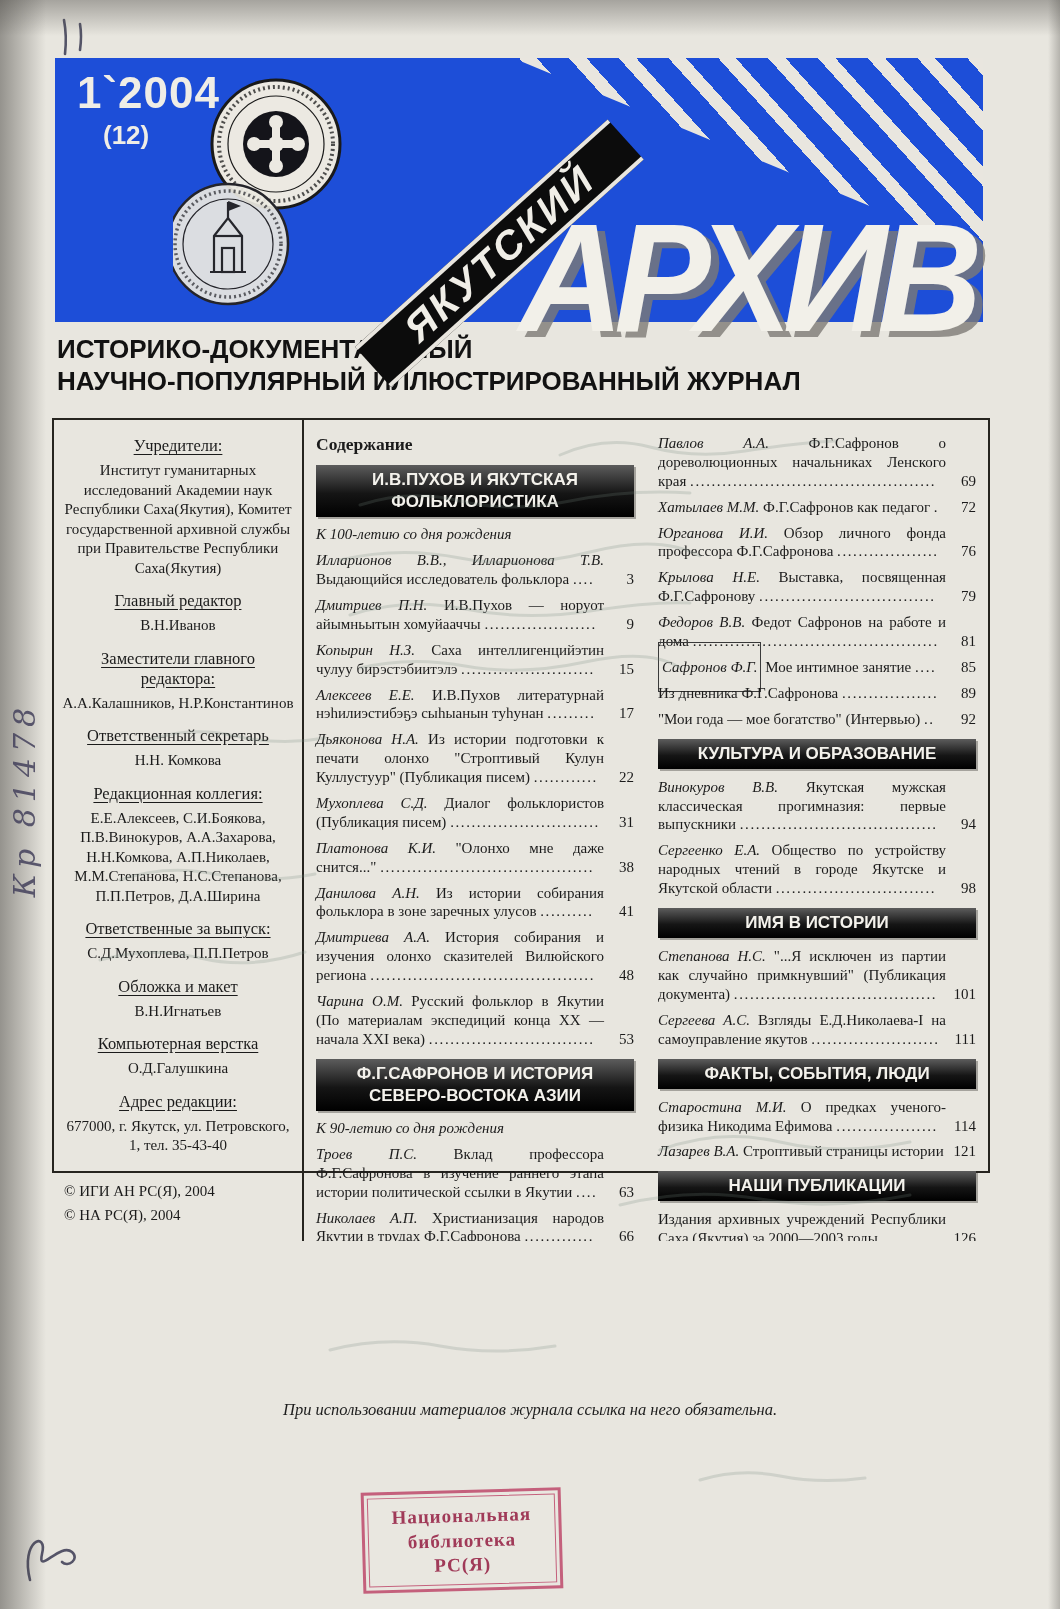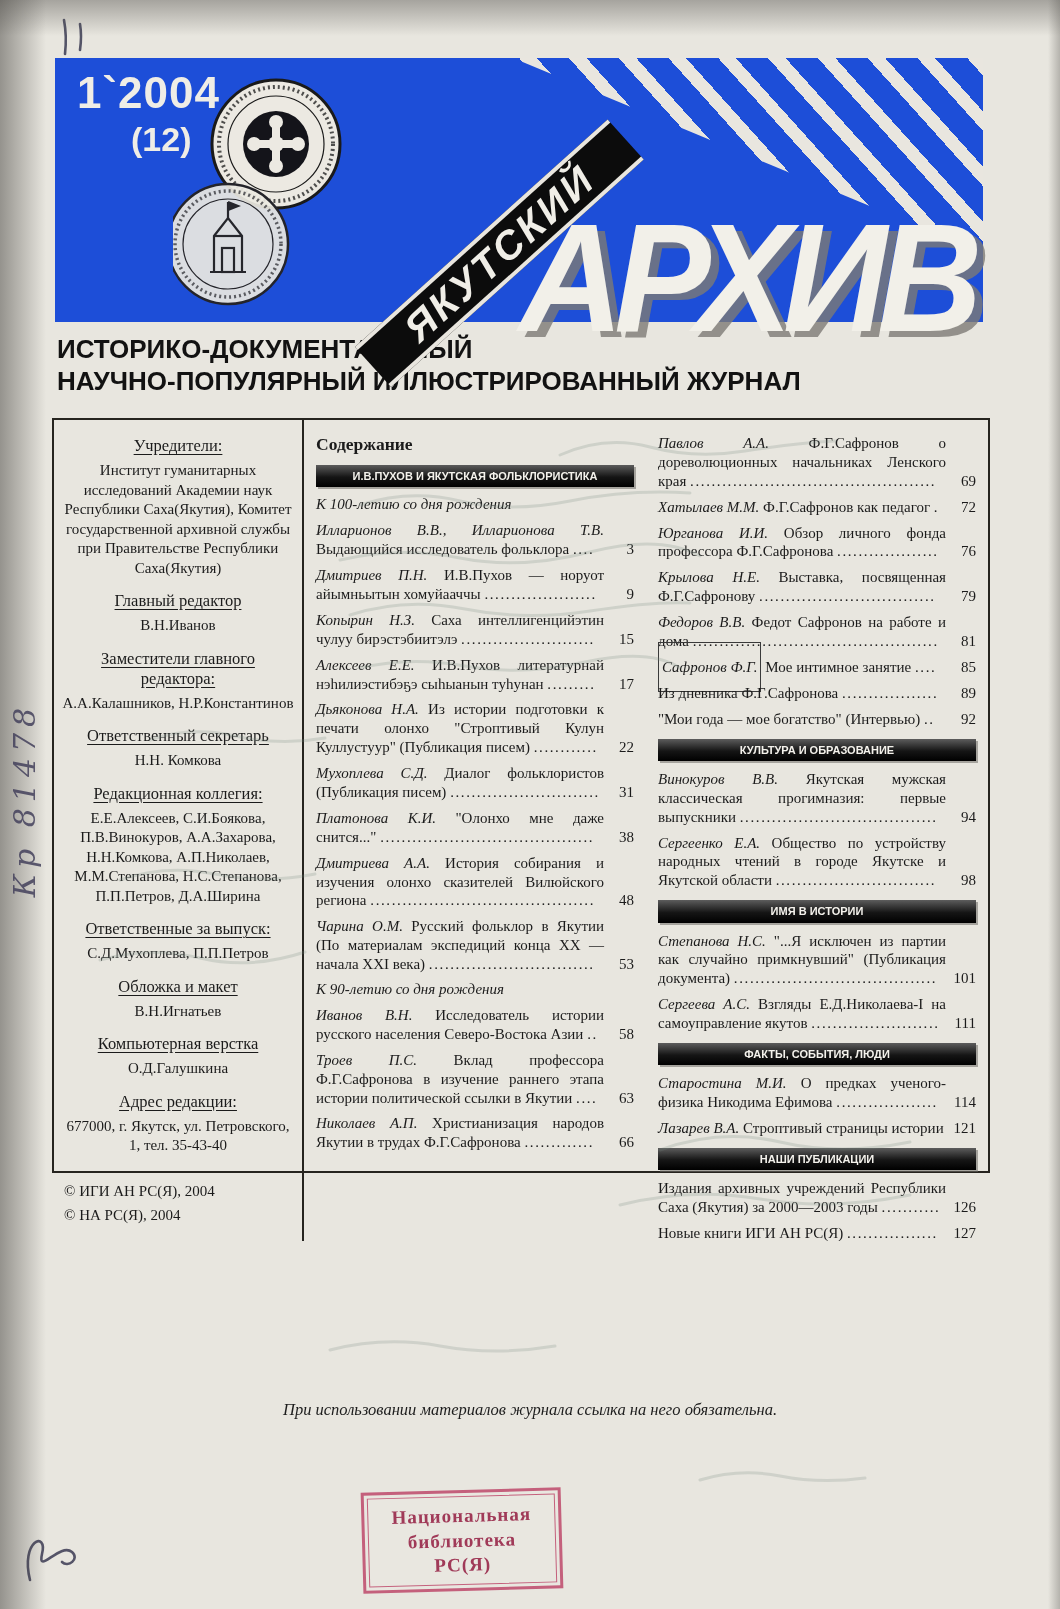--- a/index.html
+++ b/index.html
@@ -15,21 +15,21 @@
   .edge-left { position:absolute; left:0; top:0; bottom:0; width:46px;
     background: linear-gradient(90deg, rgba(66,64,60,.5), rgba(66,64,60,0)); pointer-events:none; z-index:30;}
   .edge-right { position:absolute; right:0; top:0; bottom:0; width:12px;
     background: linear-gradient(270deg, rgba(85,83,79,.35), rgba(85,83,79,0)); pointer-events:none; z-index:30;}
 
   
   .masthead { position:absolute; left:55px; top:58px; width:928px; height:264px; background:#1d4ed8; }
   .issue { position:absolute; left:22px; top:10px; font-family:"Liberation Sans",sans-serif;
     font-weight:bold; font-size:44px; color:#efede6; letter-spacing:1px; }
   .issue-paren { position:absolute; left:48px; top:62px; font-family:"Liberation Sans",sans-serif;
-    font-weight:bold; font-size:34px; color:#efede6;margin-left:28px; }
+    font-weight:bold; font-size:26px; color:#efede6; }
   .stripes { position:absolute; right:0; top:0; width:470px; height:195px;
     background: repeating-linear-gradient(48deg, rgba(0,0,0,0) 0 24px, #e9e6df 24px 37px);
     clip-path: polygon(0 0, 100% 0, 100% 100%); z-index:1; }
   .diag-band { position:absolute; left:318px; top:282px; width:340px; height:54px;
     transform-origin: 0 50%; transform: rotate(-42deg); background:#0c0c0c;
     border-top:4px solid #e9e6df; border-bottom:4px solid #e9e6df;
     display:flex; align-items:center; justify-content:center; z-index:2; }
   .diag-band span { font-family:"Liberation Sans",sans-serif; font-weight:bold; font-style:italic;
     font-size:40px; letter-spacing:3px; color:#f0eee7; white-space:nowrap; }
   .archiv { position:absolute; left:464px; top:140px; z-index:3;
@@ -47,21 +47,21 @@
   .main-box { position:absolute; left:52px; top:418px; width:938px; height:755px;
     border:2px solid #26241f; display:grid; grid-template-columns: 250px 1fr 1fr; }
   .col-left { border-right:2px solid #26241f; display:flex; flex-direction:column;
     text-align:center; padding:16px 8px 12px; }
   .ed-section { margin-bottom:13px; }
   .ed-heading { font-size:16.5px; text-decoration:underline; text-underline-offset:3px; margin-bottom:5px; }
   .ed-body { font-size:15px; line-height:1.3; }
   .copyright { margin-top:auto; text-align:left; font-size:15px; padding:10px 2px 2px; line-height:1.6; }
   .col-mid, .col-right { padding:14px 12px 12px; overflow:hidden; }
   .contents-title { font-weight:bold; font-size:17.5px; margin:0 0 10px; }
-  .section-bar { font-family:"Liberation Sans",sans-serif; font-weight:bold; font-size:11px;
+  .section-bar { font-family:"Liberation Sans",sans-serif; font-weight:bold; font-size:17px;
     line-height:1.3; color:#f4f2ec; text-align:center;
     background: linear-gradient(180deg,#5c5c5c,#151515 55%,#000);
     padding:4px 6px; margin:10px 0 9px; box-shadow:2px 2px 0 rgba(110,108,102,.55); }
   .subnote { font-style:italic; font-size:15px; margin:0 0 8px; }
   .entry { position:relative; font-size:15px; line-height:1.26; text-align:justify;
     margin:0 0 7px; padding-right:30px; }
   .entry .author { font-style:italic; }
   .entry .author.boxed { border:1.5px solid #3a3a3a; padding:16px 3px; }
   .entry .note { }
   .entry .dots { letter-spacing:1.6px; }
@@ -177,24 +177,25 @@
       <div id="contents-col1">
           <div class="section-bar">И.В.ПУХОВ И ЯКУТСКАЯ ФОЛЬКЛОРИСТИКА</div>
           <div class="subnote">К 100-летию со дня рождения</div>
           <p class="entry"><span class="author">Илларионов В.В., Илларионова Т.В.</span> <span class="title">Выдающийся исследователь фольклора</span> <span class="dots">....</span><span class="pg">3</span></p>
           <p class="entry"><span class="author">Дмитриев П.Н.</span> <span class="title">И.В.Пухов — норуот айымньытын хомуйааччы</span> <span class="dots">.....................</span><span class="pg">9</span></p>
           <p class="entry"><span class="author">Копырин Н.З.</span> <span class="title">Саха интеллигенцийэтин чулуу бирэстэбиитэлэ</span> <span class="dots">.........................</span><span class="pg">15</span></p>
           <p class="entry"><span class="author">Алексеев Е.Е.</span> <span class="title">И.В.Пухов литературнай нэһилиэстибэҕэ сыһыанын туһунан</span> <span class="dots">.........</span><span class="pg">17</span></p>
           <p class="entry"><span class="author">Дьяконова Н.А.</span> <span class="title">Из истории подготовки к печати олонхо "Строптивый Кулун Куллустуур"</span> <span class="note">(Публикация писем)</span> <span class="dots">............</span><span class="pg">22</span></p>
           <p class="entry"><span class="author">Мухоплева С.Д.</span> <span class="title">Диалог фольклористов</span> <span class="note">(Публикация писем)</span> <span class="dots">............................</span><span class="pg">31</span></p>
           <p class="entry"><span class="author">Платонова К.И.</span> <span class="title">"Олонхо мне даже снится..."</span> <span class="dots">........................................</span><span class="pg">38</span></p>
+          <p class="entry"><span class="author">Данилова А.Н.</span> <span class="title">Из истории собирания фольклора в зоне заречных улусов</span> <span class="dots">..........</span><span class="pg">41</span></p>
           <p class="entry"><span class="author">Дмитриева А.А.</span> <span class="title">История собирания и изучения олонхо сказителей Вилюйского региона</span> <span class="dots">..........................................</span><span class="pg">48</span></p>
           <p class="entry"><span class="author">Чарина О.М.</span> <span class="title">Русский фольклор в Якутии (По материалам экспедиций конца XX — начала XXI века)</span> <span class="dots">...............................</span><span class="pg">53</span></p>
+          <div class="section-bar">Ф.Г.САФРОНОВ И ИСТОРИЯ СЕВЕРО-ВОСТОКА АЗИИ</div>
           <div class="subnote">К 90-летию со дня рождения</div>
-          <p class="entry"><span class="author">Иванов В.Н.</span> <span class="title">Исследователь истории русского населения Северо-Востока Азии</span> <span class="dots">..</span><span class="pg">58</span></p>
           <p class="entry"><span class="author">Троев П.С.</span> <span class="title">Вклад профессора Ф.Г.Сафронова в изучение раннего этапа истории политической ссылки в Якутии</span> <span class="dots">....</span><span class="pg">63</span></p>
           <p class="entry"><span class="author">Николаев А.П.</span> <span class="title">Христианизация народов Якутии в трудах Ф.Г.Сафронова</span> <span class="dots">.............</span><span class="pg">66</span></p>
         </div>
     </div>
     <div class="col-right">
       <div id="contents-col2">
           <p class="entry"><span class="author">Павлов А.А.</span> <span class="title">Ф.Г.Сафронов о дореволюционных начальниках Ленского края</span> <span class="dots">..............................................</span><span class="pg">69</span></p>
           <p class="entry"><span class="author">Хатылаев М.М.</span> <span class="title">Ф.Г.Сафронов как педагог</span> <span class="dots">.</span><span class="pg">72</span></p>
           <p class="entry"><span class="author">Юрганова И.И.</span> <span class="title">Обзор личного фонда профессора Ф.Г.Сафронова</span> <span class="dots">...................</span><span class="pg">76</span></p>
           <p class="entry"><span class="author">Крылова Н.Е.</span> <span class="title">Выставка, посвященная Ф.Г.Сафронову</span> <span class="dots">.................................</span><span class="pg">79</span></p>

